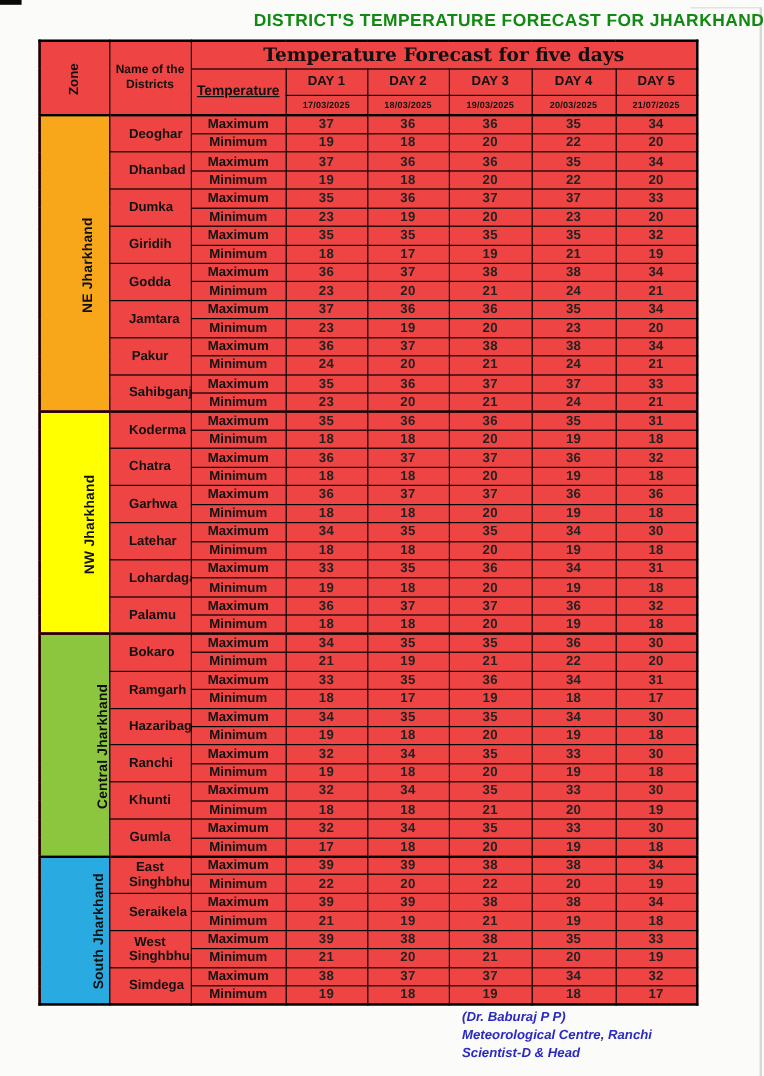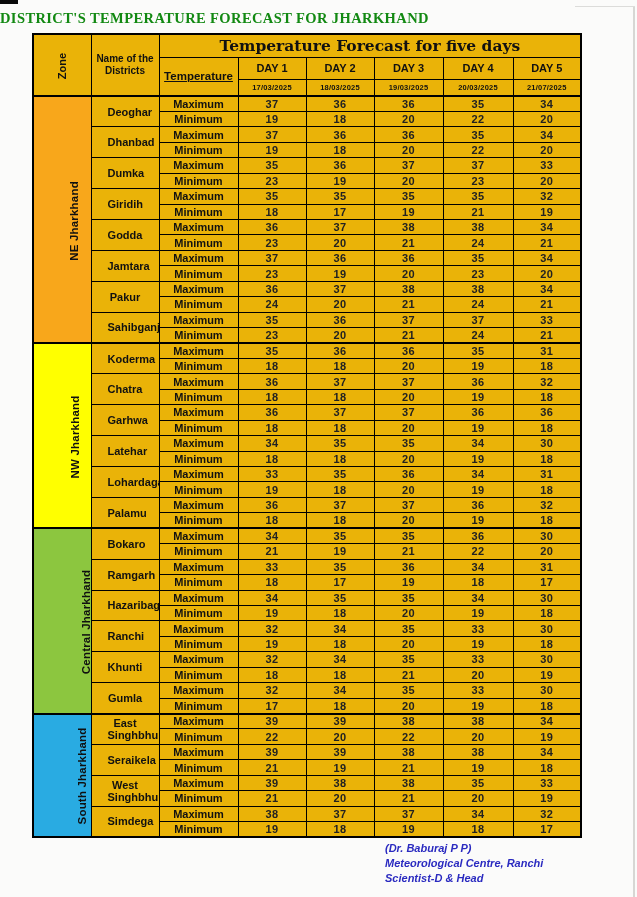--- a/index.html
+++ b/index.html
@@ -15,33 +15,33 @@
     position:absolute; left:0; top:0; width:18px; height:4px; background:#090909;
   }
   .page-edge-right {
     position:absolute; right:2px; top:6px; bottom:0; width:2px; background:#d7d7d4;
   }
   .page-edge-top {
     position:absolute; right:2px; top:6px; width:60px; height:1px; background:#dcdcda;
   }
   .title {
     position:absolute; top:10px; left:0; width:100%;
-    text-align:left;
-    font-family:Liberation Serif, serif;
+    text-align:right;
+    font-family:Liberation Sans, sans-serif;
     font-weight:bold;
     font-size:14.5px;
     letter-spacing:0.4px;
   }
   table.forecast {
     position:absolute; left:32px; top:33px;
     width:548px;
     border-collapse:collapse;
     table-layout:fixed;
     border:2.5px solid #000;
-    background:#eab308;
+    background:#ef4444;
   }
   .forecast th, .forecast td {
     border:1px solid #000;
     text-align:center;
     vertical-align:middle;
     overflow:hidden;
   }
   
   .hdr-forecast {
     font-family:"DejaVu Serif", serif;

